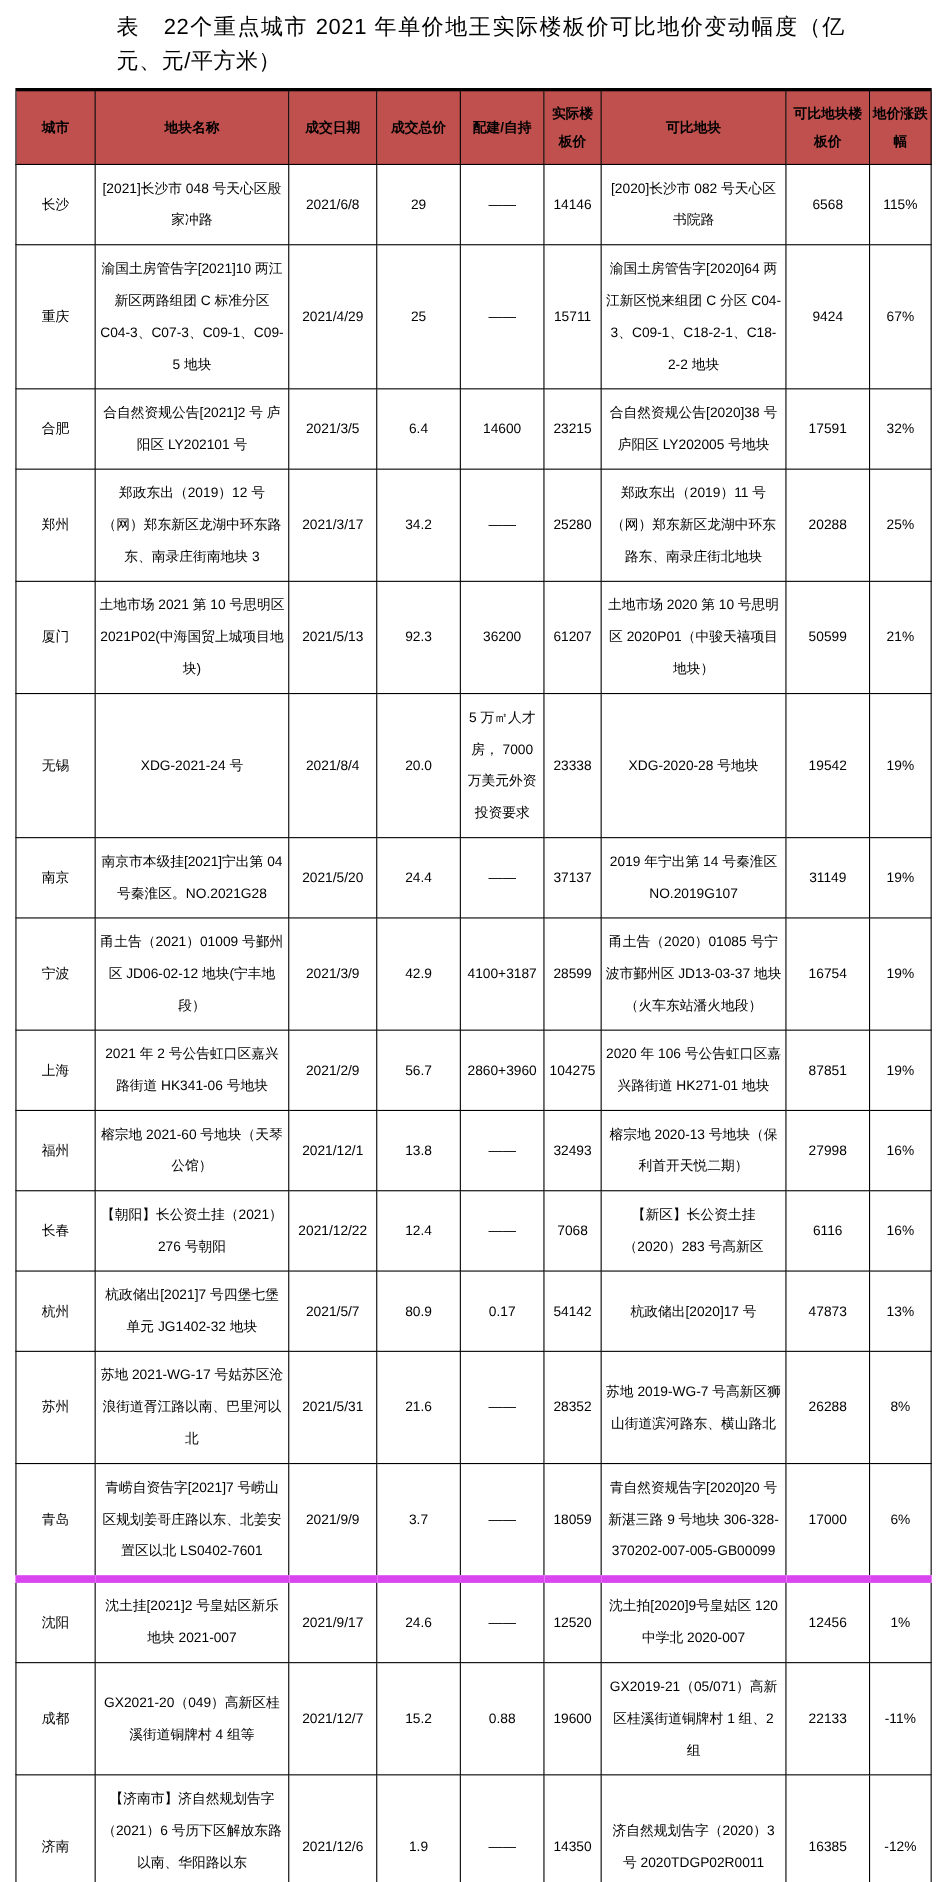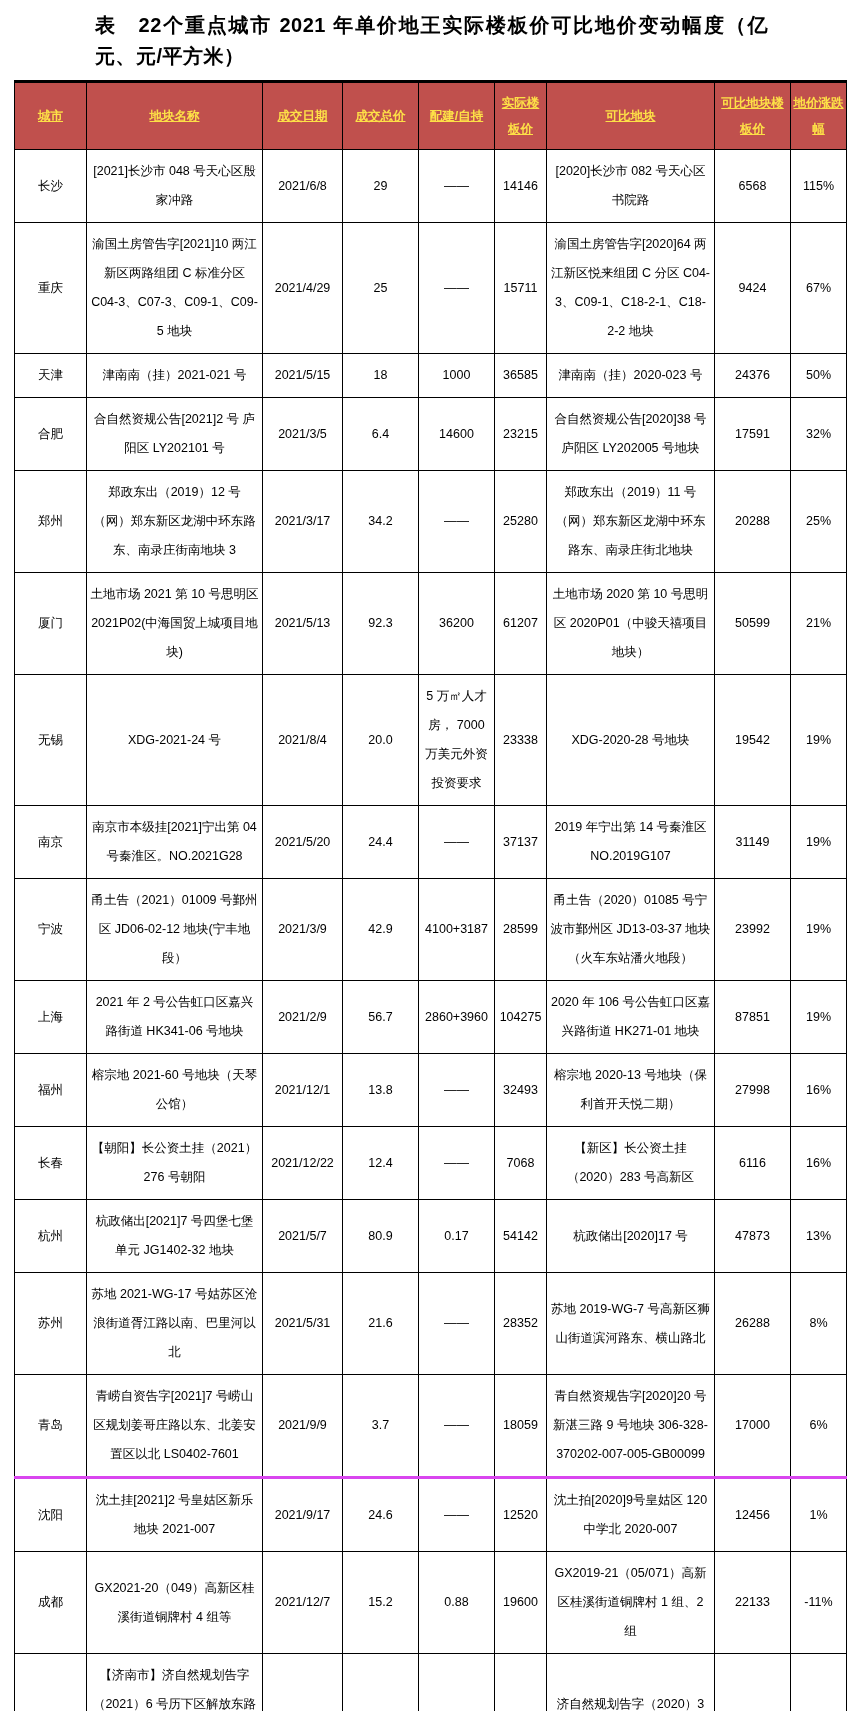--- a/index.html
+++ b/index.html
@@ -13,59 +13,59 @@
     width: 860px;
     min-height: 1711px;
     margin: 0 auto;
     background: #ffffff;
     box-sizing: border-box;
     position: relative;
   }
   .doc-title {
     padding: 10px 92px 6px 95px;
     font-size: 20px;
-    font-weight: bold;
+    font-weight: normal;
     line-height: 1.55;
     letter-spacing: 0.5px;
     text-align: justify;
+    margin-left: 11px;
   }
   table.land-table {
     width: 832px;
     margin: 2px 14px 0 14px;
     border-collapse: collapse;
     table-layout: fixed;
     border-top: 3px solid #000;
     border-bottom: 2px solid #000;
     border-left: 1px solid #000;
     border-right: 1px solid #000;
   }
   table.land-table th, table.land-table td {
     border: 1px solid #000;
     text-align: center;
     vertical-align: middle;
     word-break: break-word;
     overflow-wrap: break-word;
   }
   table.land-table th {
     background: #C0504D;
-    color: #fde047;
+    color: #000000;
     font-weight: bold;
     font-size: 12.5px;
     line-height: 26px;
     padding: 7px 2px;
-    text-decoration: underline;
   }
   table.land-table td {
     font-size: 12.5px;
     line-height: 29px;
     padding: 7px 3px;
     background: #ffffff;
   }
   tr.thick-top td {
-    border-top: 3px solid #d946ef;
+    border-top: 7px solid #d946ef;
   }
 </style>
 </head>
 <body>
 
 <div class="page">
 
   <div class="doc-title">表　22个重点城市 2021 年单价地王实际楼板价可比地价变动幅度（亿元、元/平方米）</div>
 
   <table class="land-table">
@@ -110,31 +110,20 @@
           <td>渝国土房管告字[2021]10 两江新区两路组团 C 标准分区 C04-3、C07-3、C09-1、C09-5 地块</td>
           <td>2021/4/29</td>
           <td>25</td>
           <td>——</td>
           <td>15711</td>
           <td>渝国土房管告字[2020]64 两江新区悦来组团 C 分区 C04-3、C09-1、C18-2-1、C18-2-2 地块</td>
           <td>9424</td>
           <td>67%</td>
         </tr>
         <tr>
-          <td>天津</td>
-          <td>津南南（挂）2021-021 号</td>
-          <td>2021/5/15</td>
-          <td>18</td>
-          <td>1000</td>
-          <td>36585</td>
-          <td>津南南（挂）2020-023 号</td>
-          <td>24376</td>
-          <td>50%</td>
-        </tr>
-        <tr>
           <td>合肥</td>
           <td>合自然资规公告[2021]2 号 庐阳区 LY202101 号</td>
           <td>2021/3/5</td>
           <td>6.4</td>
           <td>14600</td>
           <td>23215</td>
           <td>合自然资规公告[2020]38 号庐阳区 LY202005 号地块</td>
           <td>17591</td>
           <td>32%</td>
         </tr>
@@ -183,21 +172,21 @@
           <td>19%</td>
         </tr>
         <tr>
           <td>宁波</td>
           <td>甬土告（2021）01009 号鄞州区 JD06-02-12 地块(宁丰地段）</td>
           <td>2021/3/9</td>
           <td>42.9</td>
           <td>4100+3187</td>
           <td>28599</td>
           <td>甬土告（2020）01085 号宁波市鄞州区 JD13-03-37 地块（火车东站潘火地段）</td>
-          <td>23992</td>
+          <td>16754</td>
           <td>19%</td>
         </tr>
         <tr>
           <td>上海</td>
           <td>2021 年 2 号公告虹口区嘉兴路街道 HK341-06 号地块</td>
           <td>2021/2/9</td>
           <td>56.7</td>
           <td>2860+3960</td>
           <td>104275</td>
           <td>2020 年 106 号公告虹口区嘉兴路街道 HK271-01 地块</td>

